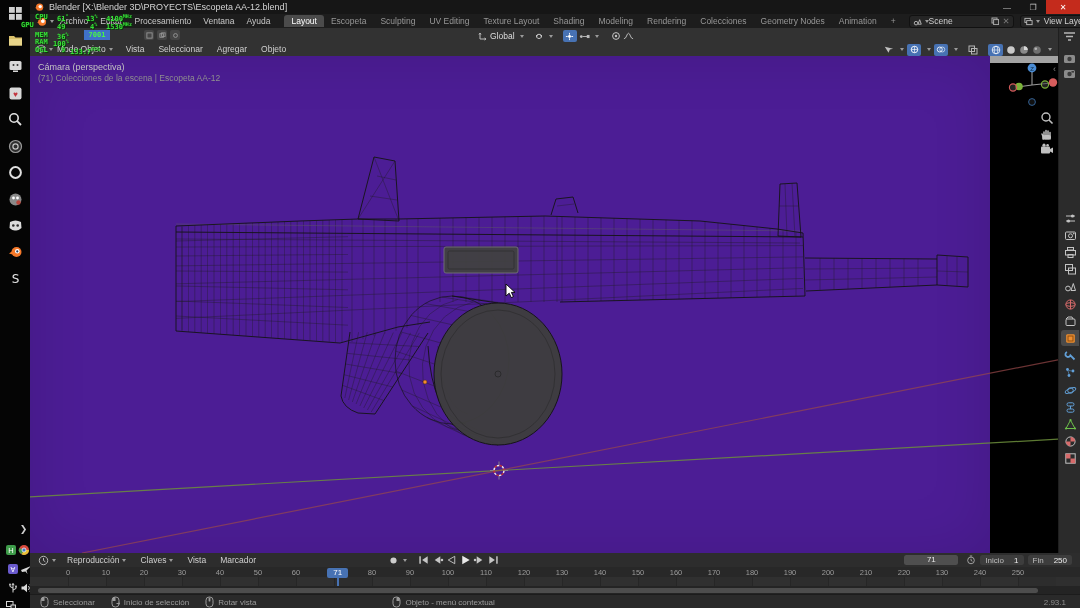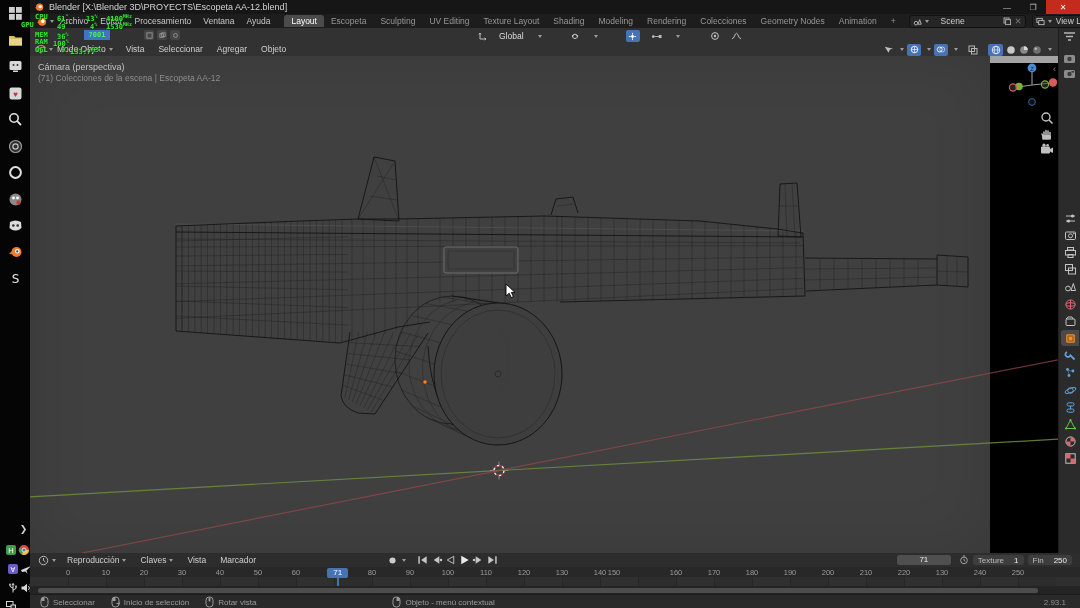--- a/index.html
+++ b/index.html
@@ -25,21 +25,21 @@
   .ws-tab{color:#979797;padding:1px 7px;white-space:nowrap;border-radius:3px 3px 0 0;}
   .ws-tab.active{background:#4b4b4b;color:#fff;}
   .pillw{display:flex;align-items:center;background:#252525;border:1px solid #111;border-radius:3px;height:11px;padding:0 3px;margin-left:6px;font-size:8.5px;color:#cfcfcf;}
   
   #headerA{left:30px;top:28px;width:1028px;height:14px;background:#323232;border-bottom:1px solid #272727;}
   #headerB{left:30px;top:42px;width:1028px;height:14px;background:#323232;border-bottom:7px solid #a3a3a3;}
   .hmenu{color:#d0d0d0;font-size:8.5px;padding:0 7px;white-space:nowrap;}
   .hicon{display:flex;align-items:center;justify-content:center;}
   .bluepill{background:#4772b3;border-radius:2px;}
   
-  #viewport{left:30px;top:56px;width:960px;height:497px;background:#404040;box-shadow:inset 0 0 60px rgba(0,0,0,.12);}
+  #viewport{left:30px;top:56px;width:960px;height:497px;background:#4c1d95;box-shadow:inset 0 0 60px rgba(0,0,0,.12);}
   .vp-label1{left:8px;top:6px;font-size:9px;color:#c2c2c2;}
   .vp-label2{left:8px;top:17px;font-size:8.5px;color:#8f8f8f;}
   
   #propstrip{left:1058px;top:28px;width:22px;height:525px;background:#2b2b2b;border-left:1px solid #1f1f1f;}
   .ptab{position:absolute;left:2px;width:18px;height:16px;display:flex;align-items:center;justify-content:center;border-radius:3px 0 0 3px;}
   .ptab.active{background:#4a4a4a;}
   
   #timeline{left:30px;top:553px;width:1050px;height:41px;background:#2d2d2d;}
   #tl-header{position:absolute;left:0;top:0;width:1050px;height:14px;background:#2d2d2d;border-bottom:1px solid #232323;display:flex;align-items:center;font-size:8.5px;}
   #tl-ruler{position:absolute;left:0;top:14px;width:1050px;height:10px;background:#282828;}
@@ -237,21 +237,21 @@
         <span class="ws-tab">Animation</span>
       </span>
     <span class="ws-tab">+</span>
     <span style="flex:1"></span>
     <span class="pillw">
       <svg width="9" height="9" viewBox="0 0 10 10">
           <circle cx="3.4" cy="6.8" r="2" fill="none" stroke="#bbb" stroke-width="1"></circle>
           <path d="M5.6,8 L7.4,3 L9.2,8 Z" fill="none" stroke="#bbb" stroke-width="1"></path>
         </svg>
       <span class="caret sm"></span>
-        <span style="margin-left:12px;width:62px">Scene</span>
+        <span style="margin-left:0;width:62px">Scene</span>
       <svg width="8" height="8" viewBox="0 0 8 8">
           <rect x="1" y="1" width="5" height="5" fill="none" stroke="#aaa"></rect>
           <rect x="2.6" y="2.6" width="5" height="5" fill="#2a2a2a" stroke="#aaa"></rect>
         </svg>
       <span style="color:#777;margin-left:4px">✕</span>
     </span>
     <span class="pillw" style="margin-right:4px">
       <svg width="9" height="9" viewBox="0 0 10 10">
           <rect x="1" y="1.5" width="6" height="4.5" fill="none" stroke="#bbb"></rect>
           <rect x="3" y="4" width="6" height="4.5" fill="#252525" stroke="#bbb"></rect>
@@ -275,21 +275,21 @@
             <rect x="1" y="2" width="4" height="4" fill="none" stroke="#999"></rect>
             <rect x="3" y="1" width="4" height="4" fill="none" stroke="#999"></rect>
           </svg>
         </span>
       <span class="graybox">
           <svg width="7" height="7" viewBox="0 0 8 8">
             <circle cx="4" cy="4" r="2.2" fill="none" stroke="#999"></circle>
           </svg>
         </span>
     </div>
-    <div class="row" style="position:absolute;left:448px;top:2px;gap:11px">
+    <div class="row" style="position:absolute;left:448px;top:2px;gap:2px">
       <span class="hicon">
           <svg width="10" height="10" viewBox="0 0 10 10">
             <path d="M2,8 L2,2 M2,8 L8,8 M2,2 L1,3.5 M2,2 L3,3.5 M8,8 L6.5,7 M8,8 L6.5,9" stroke="#bbb" fill="none"></path>
           </svg>
         </span>
       <span style="font-size:8.5px;color:#ddd">Global</span>
       <span class="caret sm"></span>
       <span style="width:6px"></span>
       <span class="hicon">
           <svg width="10" height="10" viewBox="0 0 10 10">
@@ -771,21 +771,21 @@
         </span>
       <span style="flex:3.2"></span>
       <span class="tl-field" style="width:54px;height:10px;line-height:10px">71</span>
       <span class="hicon" style="margin:0 4px 0 8px">
           <svg width="10" height="10" viewBox="0 0 12 12">
             <circle cx="6" cy="6.5" r="4" fill="none" stroke="#b5b5b5"></circle>
             <path d="M6,4.5 L6,6.5 L7.6,7.5 M4.5,1.2 L7.5,1.2" fill="none" stroke="#b5b5b5"></path>
           </svg>
         </span>
       <span class="tl-pill">
-        <span>Texture</span>
+        <span>Inicio</span>
         <span style="color:#ededed;margin-left:10px">1</span>
       </span>
       <span class="tl-pill" style="margin:0 8px 0 4px">
         <span>Fin</span>
         <span style="color:#ededed;margin-left:10px">250</span>
       </span>
     </div>
     <div id="tl-ruler">
         <span class="tick" style="left: 38px;">0</span>
         <span class="tick" style="left: 76px;">10</span>
@@ -795,21 +795,21 @@
         <span class="tick" style="left: 228px;">50</span>
         <span class="tick" style="left: 266px;">60</span>
         <span class="tick" style="left: 304px;">70</span>
         <span class="tick" style="left: 342px;">80</span>
         <span class="tick" style="left: 380px;">90</span>
         <span class="tick" style="left: 418px;">100</span>
         <span class="tick" style="left: 456px;">110</span>
         <span class="tick" style="left: 494px;">120</span>
         <span class="tick" style="left: 532px;">130</span>
         <span class="tick" style="left: 570px;">140</span>
-        <span class="tick" style="left: 584px;">150</span>
+        <span class="tick" style="left: 608px;">150</span>
         <span class="tick" style="left: 646px;">160</span>
         <span class="tick" style="left: 684px;">170</span>
         <span class="tick" style="left: 722px;">180</span>
         <span class="tick" style="left: 760px;">190</span>
         <span class="tick" style="left: 798px;">200</span>
         <span class="tick" style="left: 836px;">210</span>
         <span class="tick" style="left: 874px;">220</span>
         <span class="tick" style="left: 912px;">130</span>
         <span class="tick" style="left: 950px;">240</span>
         <span class="tick" style="left: 988px;">250</span>

